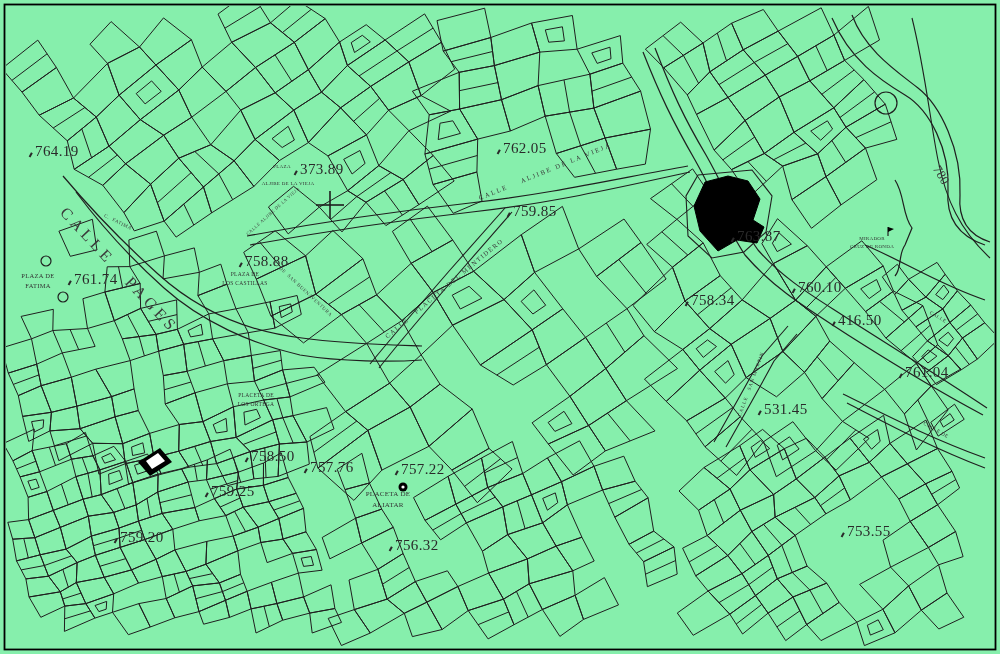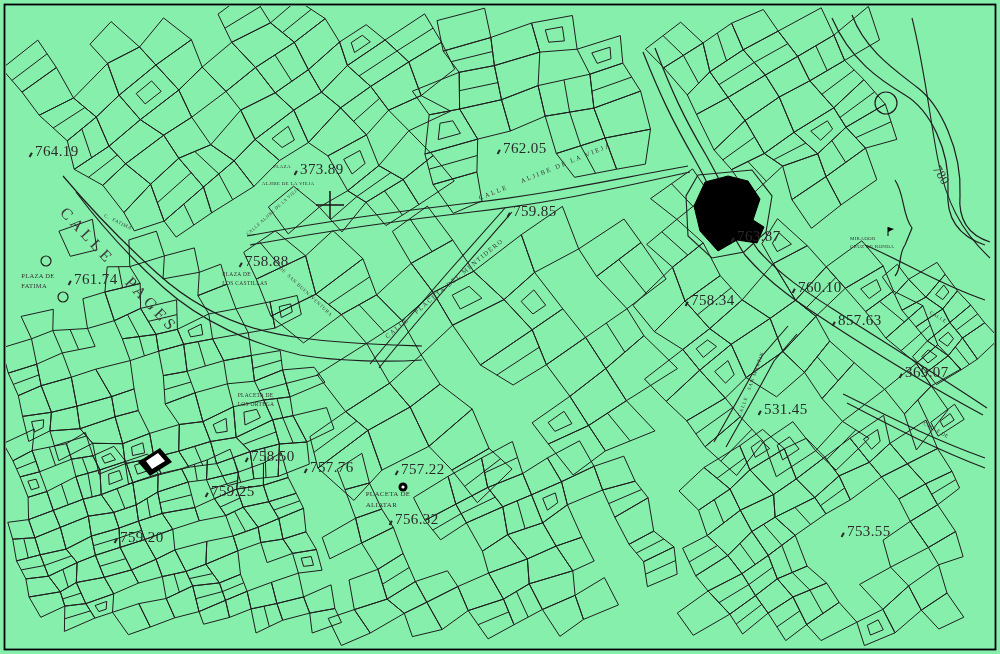--- a/index.html
+++ b/index.html
@@ -4,21 +4,21 @@
 <style>
   html,body{margin:0;padding:0;background:#ffffff;}
   #stage{position:relative;width:1000px;height:654px;background:#86efac;overflow:hidden;
          font-family:"Liberation Serif","DejaVu Serif",serif;}
   #map-svg{position:absolute;left:0;top:0;}
   #labels{position:absolute;left:0;top:0;width:1000px;height:654px;}
   .lbl{position:absolute;color:#2a2a2a;white-space:pre;}
   .elev{font-size:15px;letter-spacing:.4px;}
   .tick{display:inline-block;width:5px;height:1.5px;background:#2a2a2a;
         transform:rotate(-62deg);margin-right:2px;vertical-align:1px;}
-  .place{text-align:left;transform:translate(-50%,-50%);line-height:1.55;letter-spacing:.3px;color:#333;}
+  .place{text-align:center;transform:translate(-50%,-50%);line-height:1.55;letter-spacing:.3px;color:#333;}
   .street{transform-origin:center;color:#3a3a3a;}
 </style>
 </head>
 <body>
 
 <div id="stage">
   <svg id="map-svg" width="1000" height="654" viewBox="0 0 1000 654">
     <defs>
       <clipPath id="mapclip">
           <rect x="6" y="6" width="988" height="642"></rect>
@@ -113,29 +113,29 @@
   <div id="labels">
       <div class="lbl elev" style="left: 28px; top: 143px;"><span class="tick"></span><span>764.19</span></div>
       <div class="lbl elev" style="left: 293px; top: 161px;"><span class="tick"></span><span>373.89</span></div>
       <div class="lbl elev" style="left: 496px; top: 140px; text-align: center;"><span class="tick"></span><span>762.05</span></div>
       <div class="lbl elev" style="left: 506px; top: 203px;"><span class="tick"></span><span>759.85</span></div>
       <div class="lbl elev" style="left: 730px; top: 192px; margin-top: 36px;"><span class="tick"></span><span>763.87</span></div>
       <div class="lbl elev" style="left: 238px; top: 253px; text-align: right;"><span class="tick"></span><span>758.88</span></div>
       <div class="lbl elev" style="left: 67px; top: 271px;"><span class="tick"></span><span>761.74</span></div>
       <div class="lbl elev" style="left: 684px; top: 292px;"><span class="tick"></span><span>758.34</span></div>
       <div class="lbl elev" style="left: 791px; top: 279px;"><span class="tick"></span><span>760.10</span></div>
-      <div class="lbl elev" style="left: 831px; top: 312px;"><span class="tick"></span><span>857.63</span></div>
-      <div class="lbl elev" style="left: 898px; top: 364px;"><span class="tick"></span><span>369.07</span></div>
+      <div class="lbl elev" style="left: 831px; top: 312px;"><span class="tick"></span><span>416.50</span></div>
+      <div class="lbl elev" style="left: 898px; top: 364px;"><span class="tick"></span><span>761.04</span></div>
       <div class="lbl elev" style="left: 757px; top: 401px;"><span class="tick"></span><span>531.45</span></div>
       <div class="lbl elev" style="left: 244px; top: 427px; margin-top: 21px;"><span class="tick"></span><span>758.50</span></div>
       <div class="lbl elev" style="left: 303px; top: 459px;"><span class="tick"></span><span>757.76</span></div>
       <div class="lbl elev" style="left: 394px; top: 461px;"><span class="tick"></span><span>757.22</span></div>
       <div class="lbl elev" style="left: 160px; top: 483px; margin-left: 44px;"><span class="tick"></span><span>759.25</span></div>
       <div class="lbl elev" style="left: 113px; top: 521px; margin-top: 8px;"><span class="tick"></span><span>759.20</span></div>
-      <div class="lbl elev" style="left: 388px; top: 511px;"><span class="tick"></span><span>756.32</span></div>
+      <div class="lbl elev" style="left: 388px; top: 537px;"><span class="tick"></span><span>756.32</span></div>
       <div class="lbl elev" style="left: 840px; top: 523px;"><span class="tick"></span><span>753.55</span></div>
       <div class="lbl place" style="left: 38px; top: 281px; font-size: 6.5px;"><div>PLAZA DE</div><div>FATIMA</div></div>
       <div class="lbl place" style="left: 282px; top: 167px; font-size: 5px;"><div>PLAZA</div></div>
       <div class="lbl place" style="left: 288px; top: 184px; font-size: 5px;"><div>ALJIBE DE LA VIEJA</div></div>
       <div class="lbl place" style="left: 245px; top: 279px; font-size: 5.5px;"><div>PLAZA DE</div><div>LOS CASTILLAS</div></div>
       <div class="lbl place" style="left: 256px; top: 400px; font-size: 5.5px;"><div>PLACETA DE</div><div>LOS ORTEGA</div></div>
       <div class="lbl place" style="left: 388px; top: 500px; font-size: 7px;"><div>PLACETA DE</div><div>ALIATAR</div></div>
       <div class="lbl place" style="left: 872px; top: 243px; font-size: 5px;"><div>MIRADOR</div><div>CRUZ DE RONDA</div></div>
       <div class="lbl street" style="left: 119px; top: 270px; font-size: 16px; letter-spacing: 4px; transform: translate(-50%, -50%) rotate(47deg);">CALLE   PAGES</div>
       <div class="lbl street" style="left: 545px; top: 171px; font-size: 6.5px; letter-spacing: 2px; transform: translate(-50%, -50%) rotate(-22deg);">CALLE    ALJIBE DE LA VIEJA</div>

